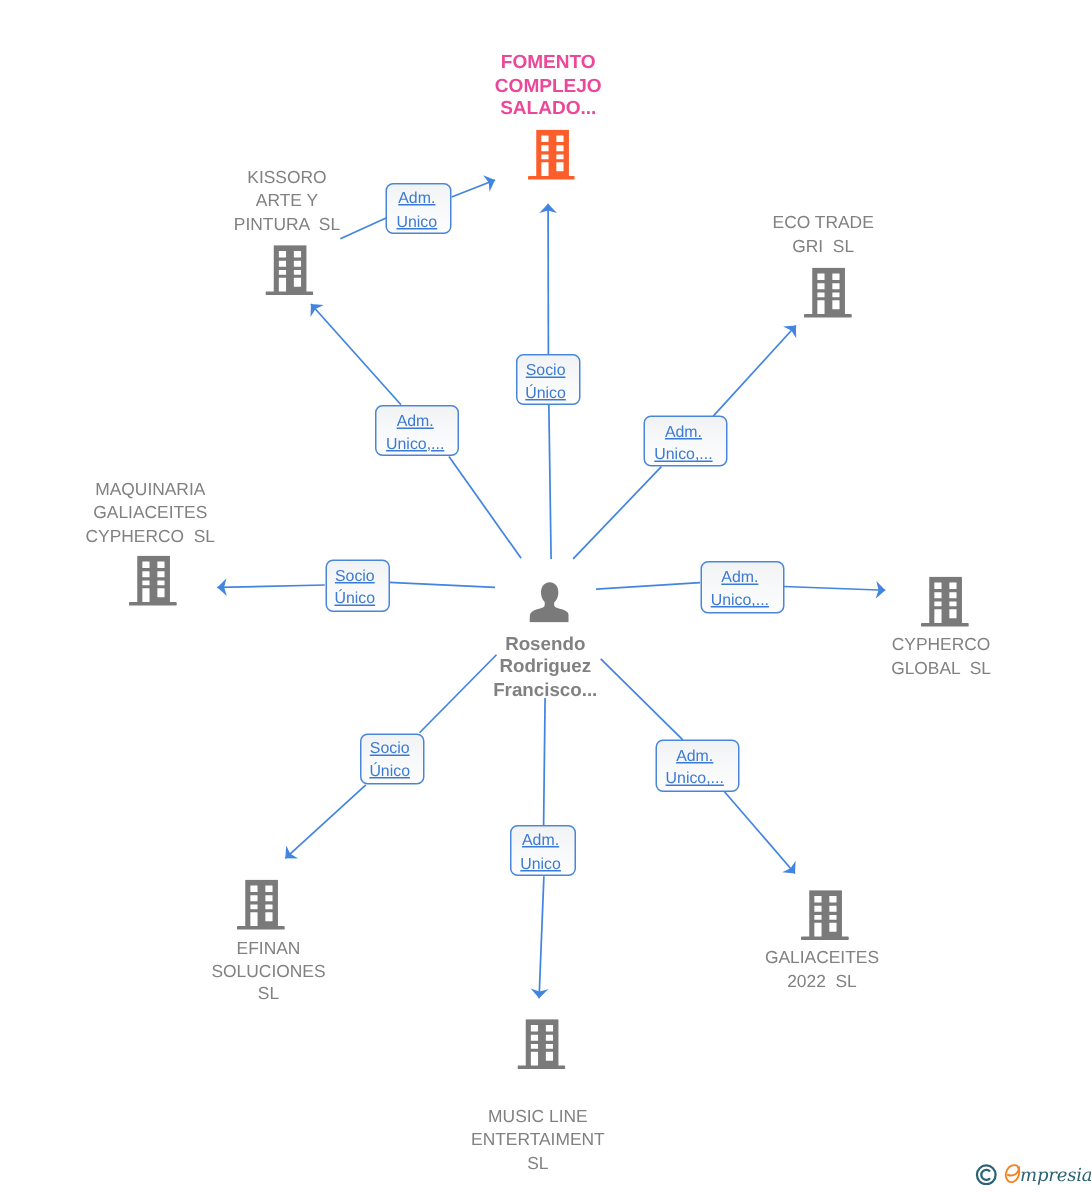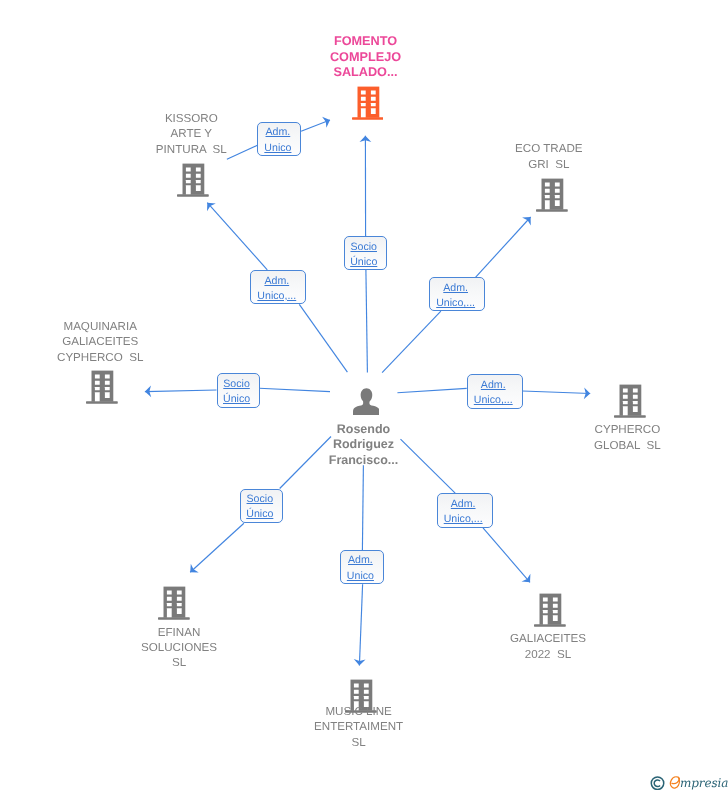--- a/index.html
+++ b/index.html
@@ -195,21 +195,21 @@
 ARTE Y
 PINTURA  SL</div>
 <div class="node-label" style="left:0.2px;top:318.8px;width:200px">MAQUINARIA
 GALIACEITES
 CYPHERCO  SL</div>
 <div class="node-label" style="left:527.4px;top:422.4px;width:200px">CYPHERCO
 GLOBAL  SL</div>
 <div class="node-label" style="left:79px;top:624.6px;width:200px">EFINAN
 SOLUCIONES
 SL</div>
-<div class="node-label" style="left:258.6px;top:704px;width:200px">MUSIC LINE
+<div class="node-label" style="left:258.6px;top:737px;width:200px">MUSIC LINE
 ENTERTAIMENT
 SL</div>
 <div class="node-label" style="left:448.0px;top:631.4px;width:200px">GALIACEITES
 2022  SL</div>
 <div class="edge-label" style="left:257.4px;top:122.1px;width:44.0px;height:34.1px">
       <i>Adm.</i>
       <i>Unico</i>
     </div>
 <div class="edge-label" style="left:343.7px;top:236.2px;width:43.1px;height:34.1px">
       <i>Socio</i>

